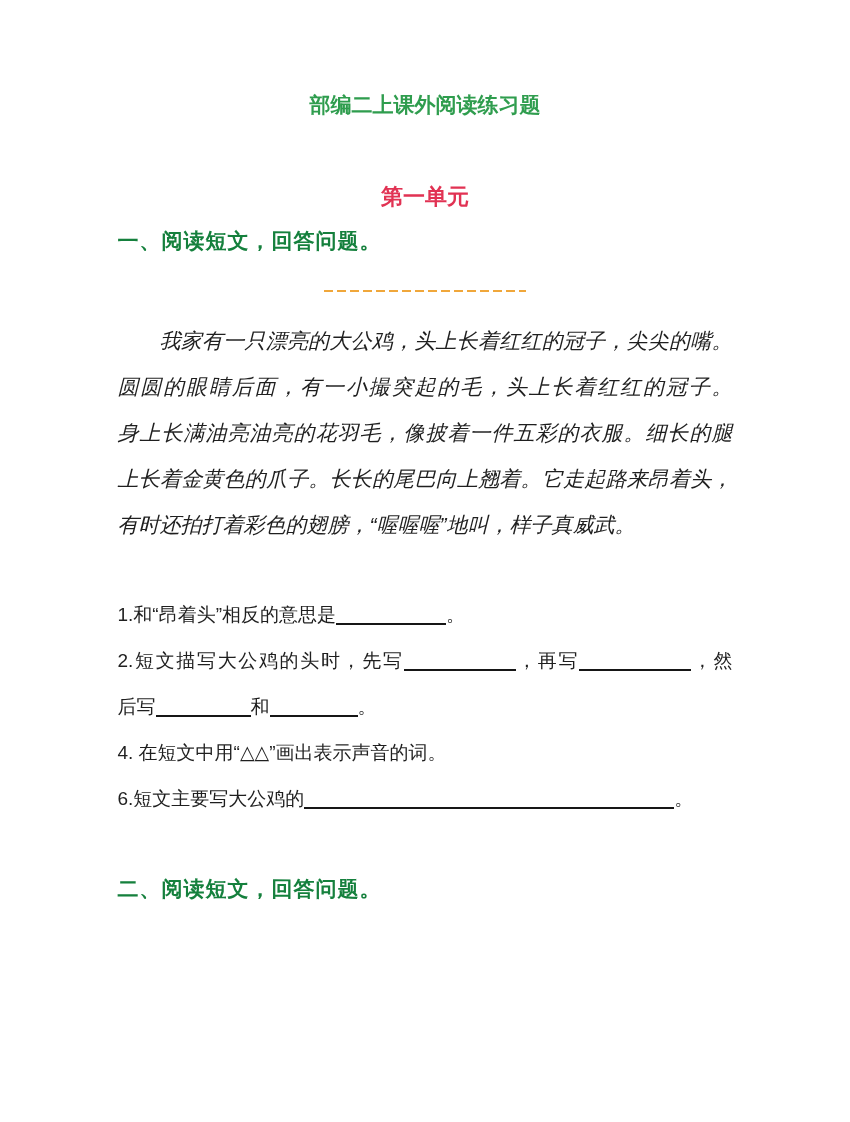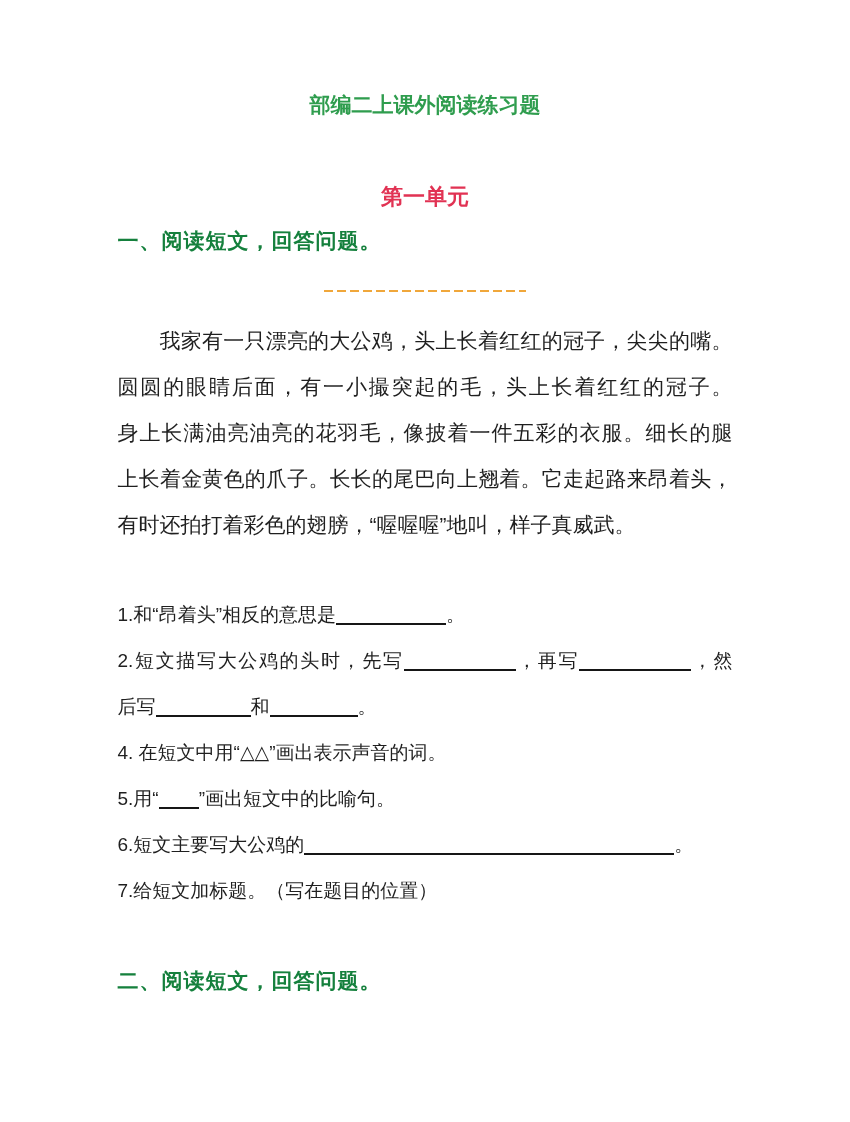--- a/index.html
+++ b/index.html
@@ -42,21 +42,21 @@
     margin-top: 14px;
     letter-spacing: 1px;
   }
   .section-heading.sec2 { margin-top: 52px; }
   .dash-line {
     width: 202px;
     height: 2px;
     margin: 34px auto 0 auto;
     background: repeating-linear-gradient(90deg, #f0a73b 0 9px, transparent 9px 13px);
   }
-  .passage { margin-top: 26px; }
+  .passage { margin-top: 26px; font-style: italic; }
   .p-line {
     font-size: 21px;
     line-height: 46px;
     white-space: nowrap;
   }
   .p-line.just {
     white-space: normal;
     text-align: justify;
     text-align-last: justify;
   }
@@ -110,24 +110,22 @@
 
       <div class="q-line"><span>1.和“昂着头”相反的意思是</span><span class="blank w110"></span><span>。</span></div>
 
       <div class="q-line just"><span>2.短文描写大公鸡的头时，先写</span><span class="blank w112"></span><span>，再写</span><span class="blank w112"></span><span>，然</span></div>
 
       <div class="q-line"><span>后写</span><span class="blank w95"></span><span>和</span><span class="blank w88"></span><span>。</span></div>
 
 
       <div class="q-line">4. 在短文中用“△△”画出表示声音的词。</div>
 
-      <div class="q-line"><span>5.用“</span><span class="blank w40"></span><span>”画出短文中的比喻句。</span></div>
 
       <div class="q-line"><span>6.短文主要写大公鸡的</span><span class="blank w370"></span><span>。</span></div>
 
-      <div class="q-line">7.给短文加标题。（写在题目的位置）</div>
 
     </div>
 
     <div class="section-heading sec2">二、阅读短文，回答问题。</div>
 
   </div>
 </div>
 
 </body></html>

